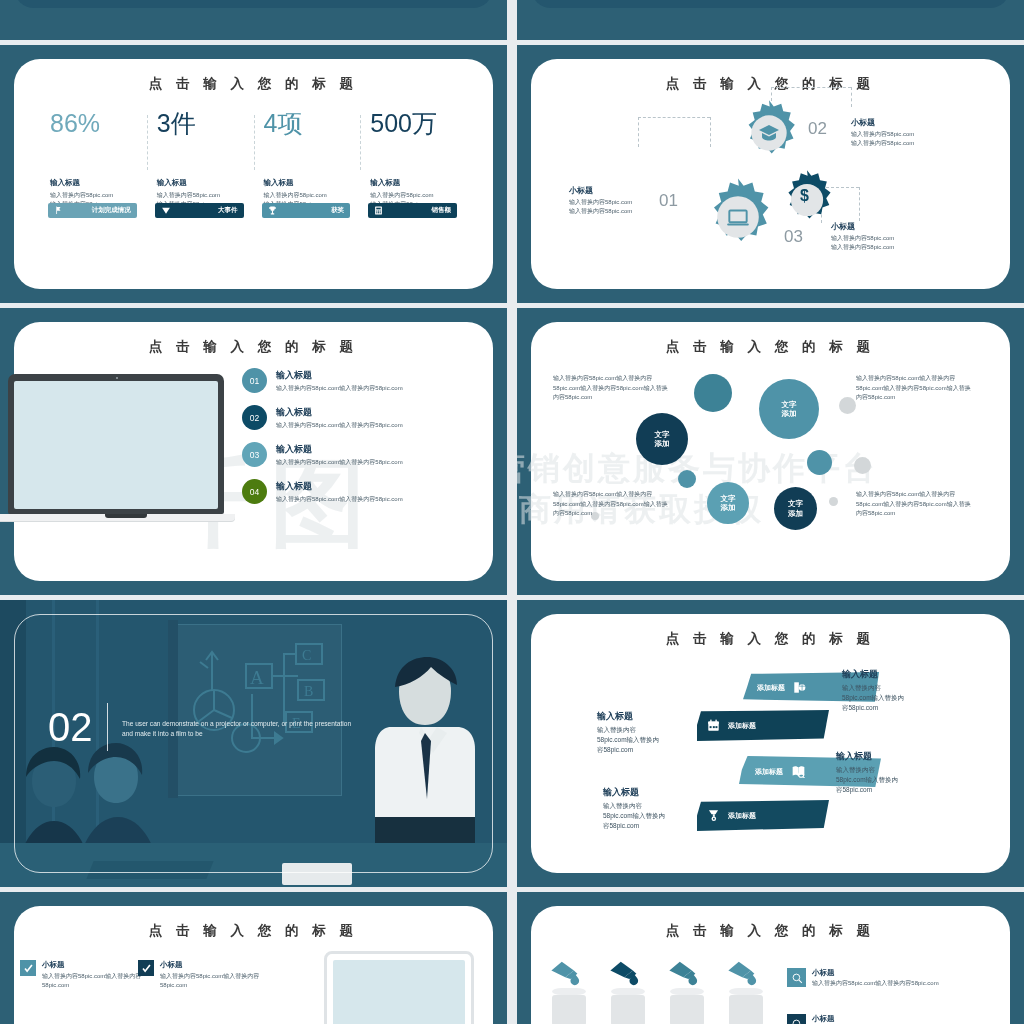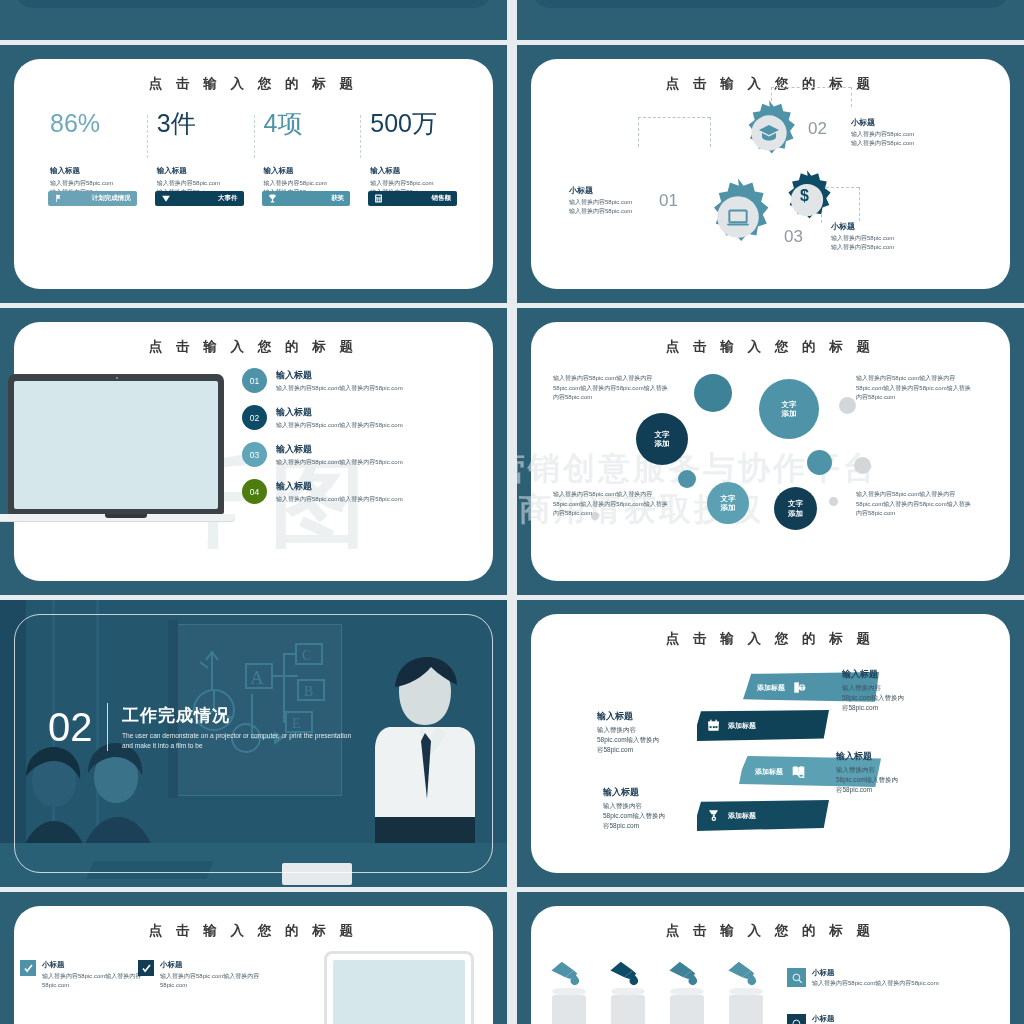--- a/index.html
+++ b/index.html
@@ -31,21 +31,21 @@
   }
   
   .wm{position:absolute;pointer-events:none;opacity:.55;color:#dfe4e6;
       font-weight:bold;}
 
   
   .stats{position:absolute;left:26px;right:26px;top:52px;display:flex;}
   .stat{flex:1;position:relative;padding:0 10px;}
   .stat+.stat::before{content:"";position:absolute;left:0;top:4px;bottom:38px;
      border-left:1px dashed #c9d4d8;}
-  .stat .num{font-size:25px;font-weight:400;line-height:1;margin-bottom:30px;}
+  .stat .num{font-size:25px;font-weight:400;line-height:1;margin-bottom:42px;}
   .stat .sub{font-size:7.5px;font-weight:bold;color:#20405a;margin-bottom:3px;}
   .stat .desc{font-size:6px;color:#4c5f6b;line-height:1.45;}
   .stat .bar{
     position:absolute;left:8px;right:10px;bottom:-10px;height:15px;border-radius:2px;
     display:flex;align-items:center;justify-content:space-between;
     padding:0 6px;box-sizing:border-box;
   }
   .stat .bar .lbl{font-size:6.5px;color:#fff;font-weight:bold;}
   .stat .bar svg{display:block;}
 
@@ -417,21 +417,20 @@
       <div style="position:absolute;left:0;right:0;bottom:0;height:44px;background:#2a6076;"></div>
       <div style="position:absolute;left:90px;bottom:8px;width:120px;height:18px;background:#23576d;transform:skewX(-22deg);"></div>
       <div style="position:absolute;left:282px;bottom:2px;width:70px;height:22px;background:#e6eaec;border-radius:2px;"></div>
     </div>
 
     <div class="secframe"></div>
     <div class="secinner">
       <div class="secnum">02</div>
       <div class="secdiv"></div>
       <div>
-        <div class="sectitle">工作完成情况</div>
         <div class="secsub">The user can demonstrate on a projector or computer, or print the presentation and make it into a film to be</div>
       </div>
     </div>
   </div>
 
   <div class="slide">
     <div class="card">
       <div class="title">点 击 输 入 您 的 标 题</div>
 
       <div class="rib" style="left:212px;top:58px;width:122px;background:#4f93a8;

